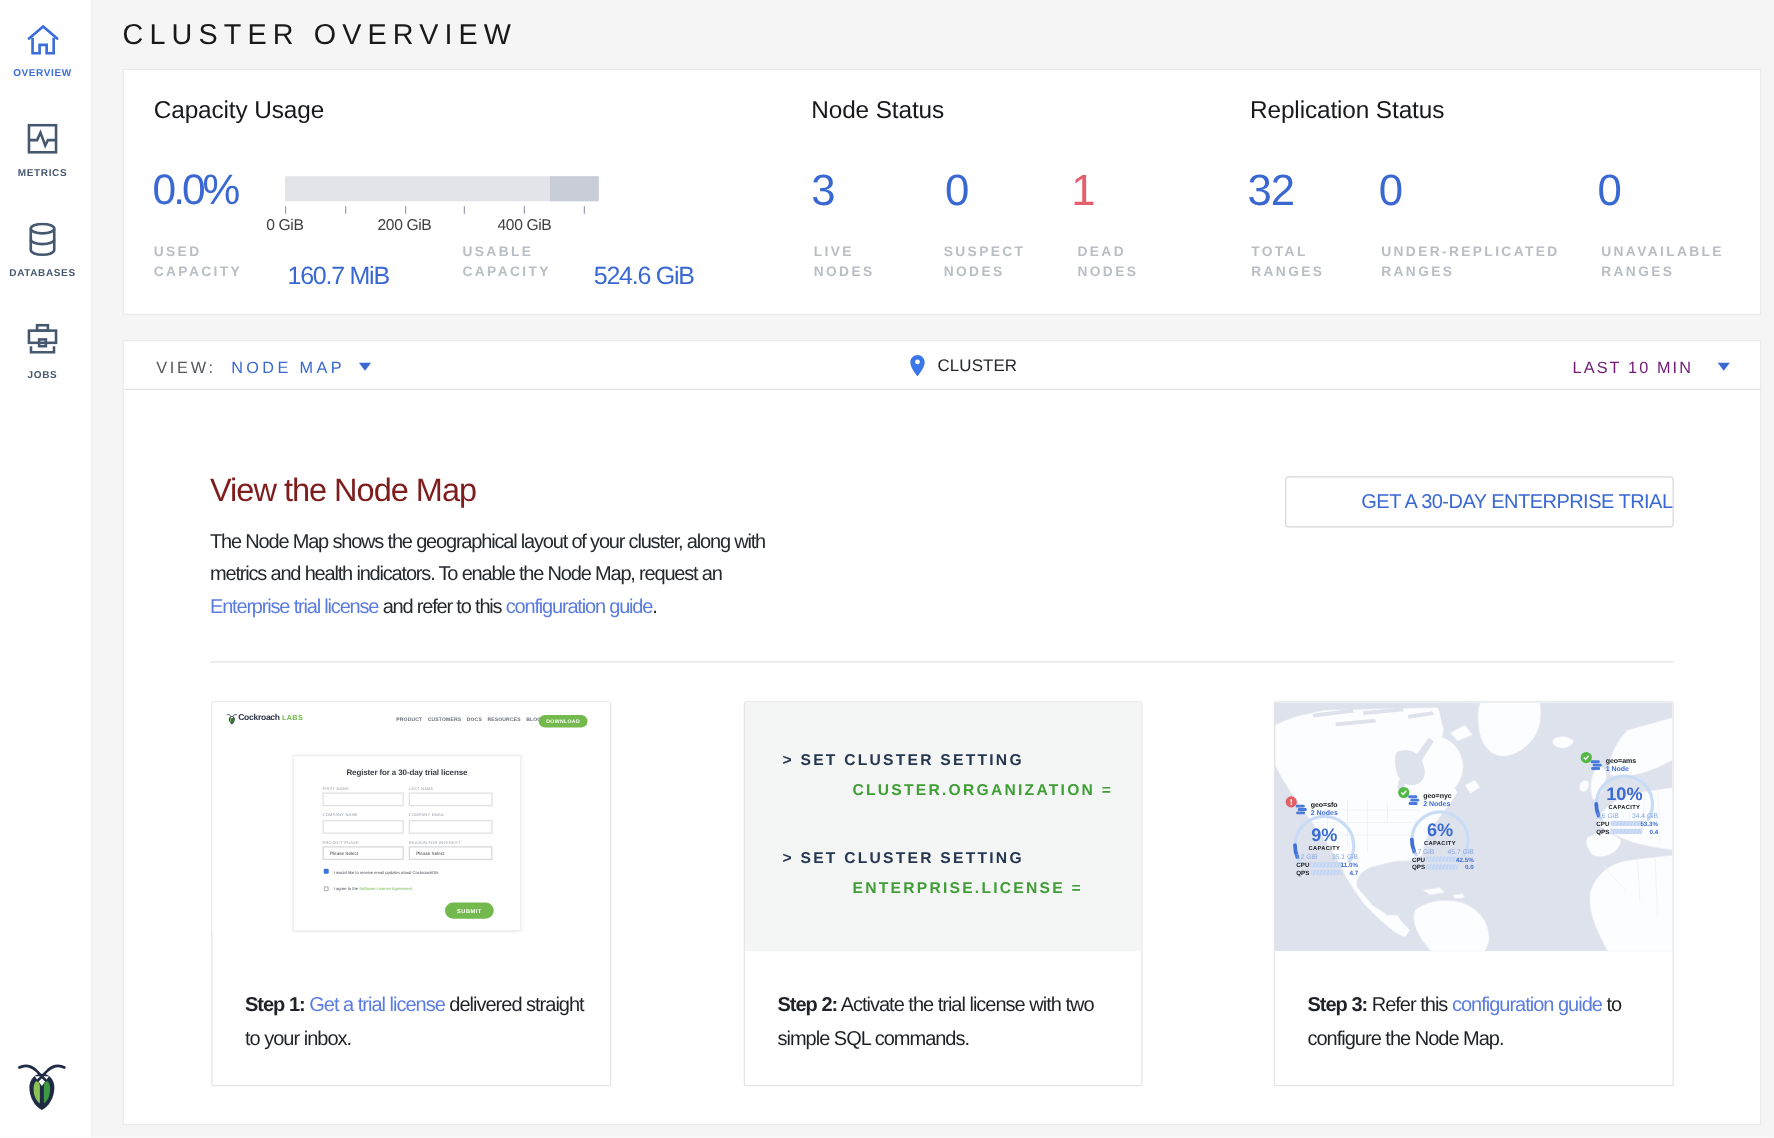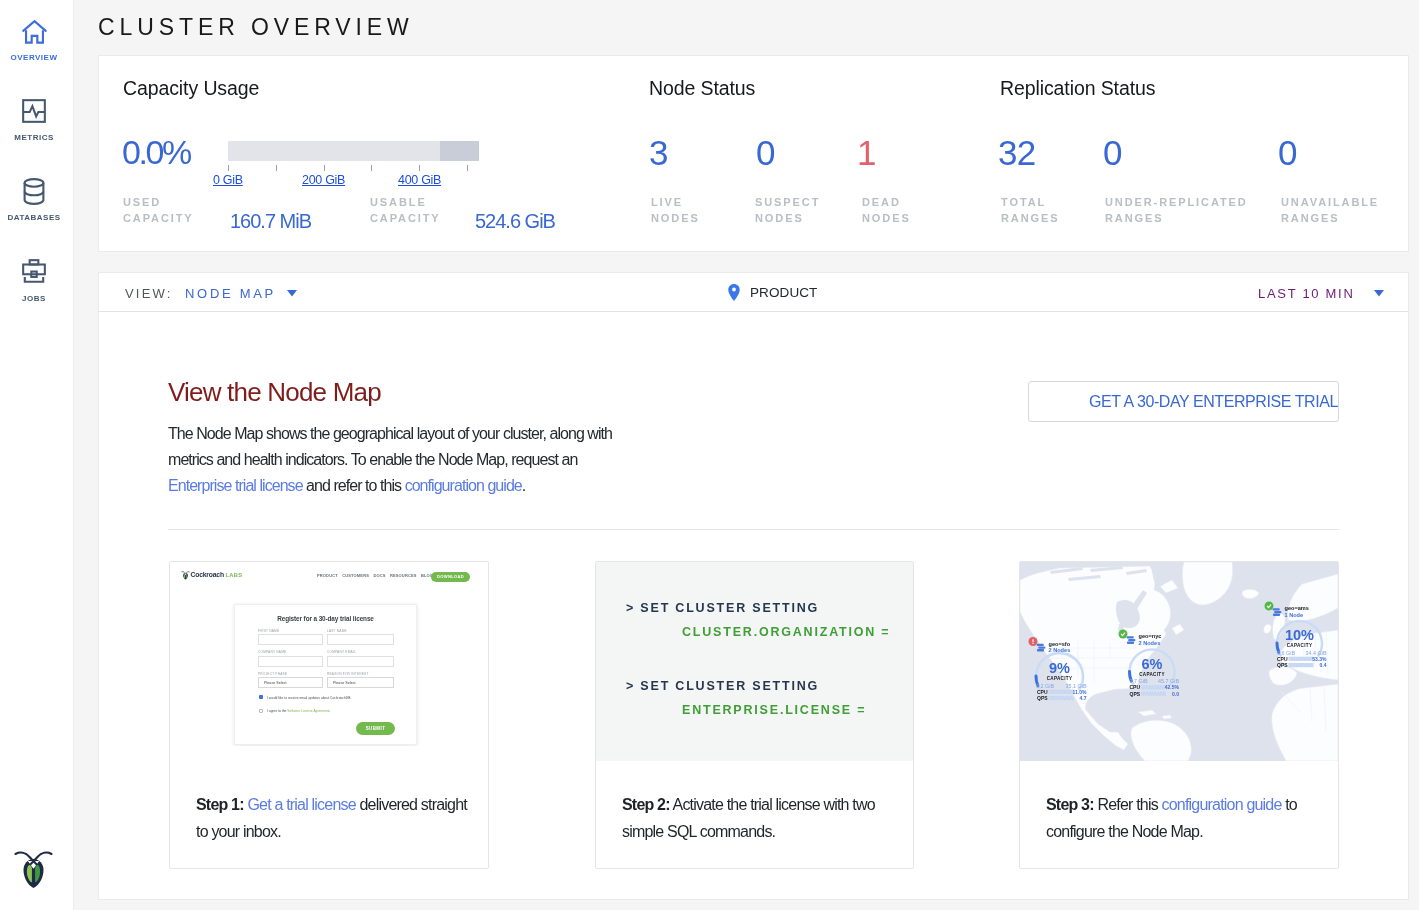--- a/index.html
+++ b/index.html
@@ -16,21 +16,21 @@
 
 #pagetitle { position:absolute; left:98px; top:14px; font-size:23px; font-weight:400; letter-spacing:4.9px; color:#191919; }
 
 
 #summary { position:absolute; left:98px; top:55px; width:1311px; height:197px; background:#fff; border:1px solid #eaeaea; }
 .sechead { position:absolute; font-size:19.5px; color:#17191c; font-weight:400; letter-spacing:-0.1px; }
 .bignum { position:absolute; font-size:35px; color:#3a68d2; letter-spacing:-0.8px; }
 .bignum.red { color:#e5606e; }
 .glabel { position:absolute; font-size:11px; letter-spacing:1.9px; color:#b9bdc4; font-weight:bold; line-height:16px; }
 .bval { position:absolute; font-size:20px; letter-spacing:-1.0px; color:#3a68d2; }
-.ticklab { position:absolute; font-size:12.5px; letter-spacing:-0.3px; color:#1d4ed8;text-decoration:underline; }
+.ticklab { position:absolute; font-size:12.5px; letter-spacing:-0.3px; color:#404040; }
 
 
 #viewbar { position:absolute; left:98px; top:272px; width:1311px; height:40px; background:#fff; border:1px solid #eaeaea; border-bottom:1px solid #e2e2e2; }
 
 #mainpanel { position:absolute; left:98px; top:312px; width:1311px; height:588px; background:#fff; border:1px solid #eaeaea; border-top:none; }
 
 .link { color:#5a7ce2; }
 #h2 { position:absolute; left:168px; top:377px; font-size:26px; font-weight:400; color:#7f1d1d; letter-spacing:-0.8px; }
 #para { position:absolute; left:168px; top:421px; font-size:16px; letter-spacing:-0.95px; color:#25292e; line-height:26px; white-space:nowrap; }
 #trialbtn { position:absolute; left:1028px; top:381px; width:311px; height:41px; border:1px solid #d8d8d8; border-radius:3px; background:#fff; color:#3a68d2; font-size:16px; letter-spacing:-0.42px; text-align:right; line-height:39px; }
@@ -133,21 +133,21 @@
 
 <div id="viewbar"></div>
 <div class="abs" style="left:125px; top:286px; font-size:13px; letter-spacing:2.2px; color:#53565b;">VIEW:</div>
 <div class="abs" style="left:185px; top:286px; font-size:13px; letter-spacing:2.7px; color:#3a68d2;">NODE MAP</div>
 <svg class="abs" style="left:287px; top:290px;" width="10" height="7">
     <path d="M0 0 L10 0 L5 6.5 Z" fill="#3a68d2"></path>
   </svg>
 <svg class="abs" style="left:728px; top:283.5px;" width="12" height="17" viewBox="0 0 11.5 17">
     <path d="M5.75 0 C2.5 0 0 2.6 0 5.8 C0 10.5 5.75 17 5.75 17 C5.75 17 11.5 10.5 11.5 5.8 C11.5 2.6 9 0 5.75 0 Z M5.75 7.4 A1.9 1.9 0 1 1 5.75 3.6 A1.9 1.9 0 0 1 5.75 7.4 Z" fill="#3b77e8"></path>
   </svg>
-<div class="abs" style="left:750px; top:285px; font-size:13.5px; letter-spacing:0.1px; color:#24272c;">PRODUCT</div>
+<div class="abs" style="left:750px; top:285px; font-size:13.5px; letter-spacing:0.1px; color:#24272c;">CLUSTER</div>
 <div class="abs" style="left:1258px; top:286px; font-size:13px; letter-spacing:1.7px; color:#701a75;">LAST 10 MIN</div>
 <svg class="abs" style="left:1374px; top:290px;" width="10" height="7">
     <path d="M0 0 L10 0 L5 6.5 Z" fill="#3a68d2"></path>
   </svg>
 
 <div id="mainpanel"></div>
 <div id="h2">View the Node Map</div>
 <div id="para">The Node Map shows the geographical layout of your cluster, along with<br>metrics and health indicators. To enable the Node Map, request an<br><span class="link">Enterprise trial license</span> and refer to this <span class="link">configuration guide</span>.</div>
 <div id="trialbtn">GET A 30-DAY ENTERPRISE TRIAL</div>
 <div id="hr1"></div>

